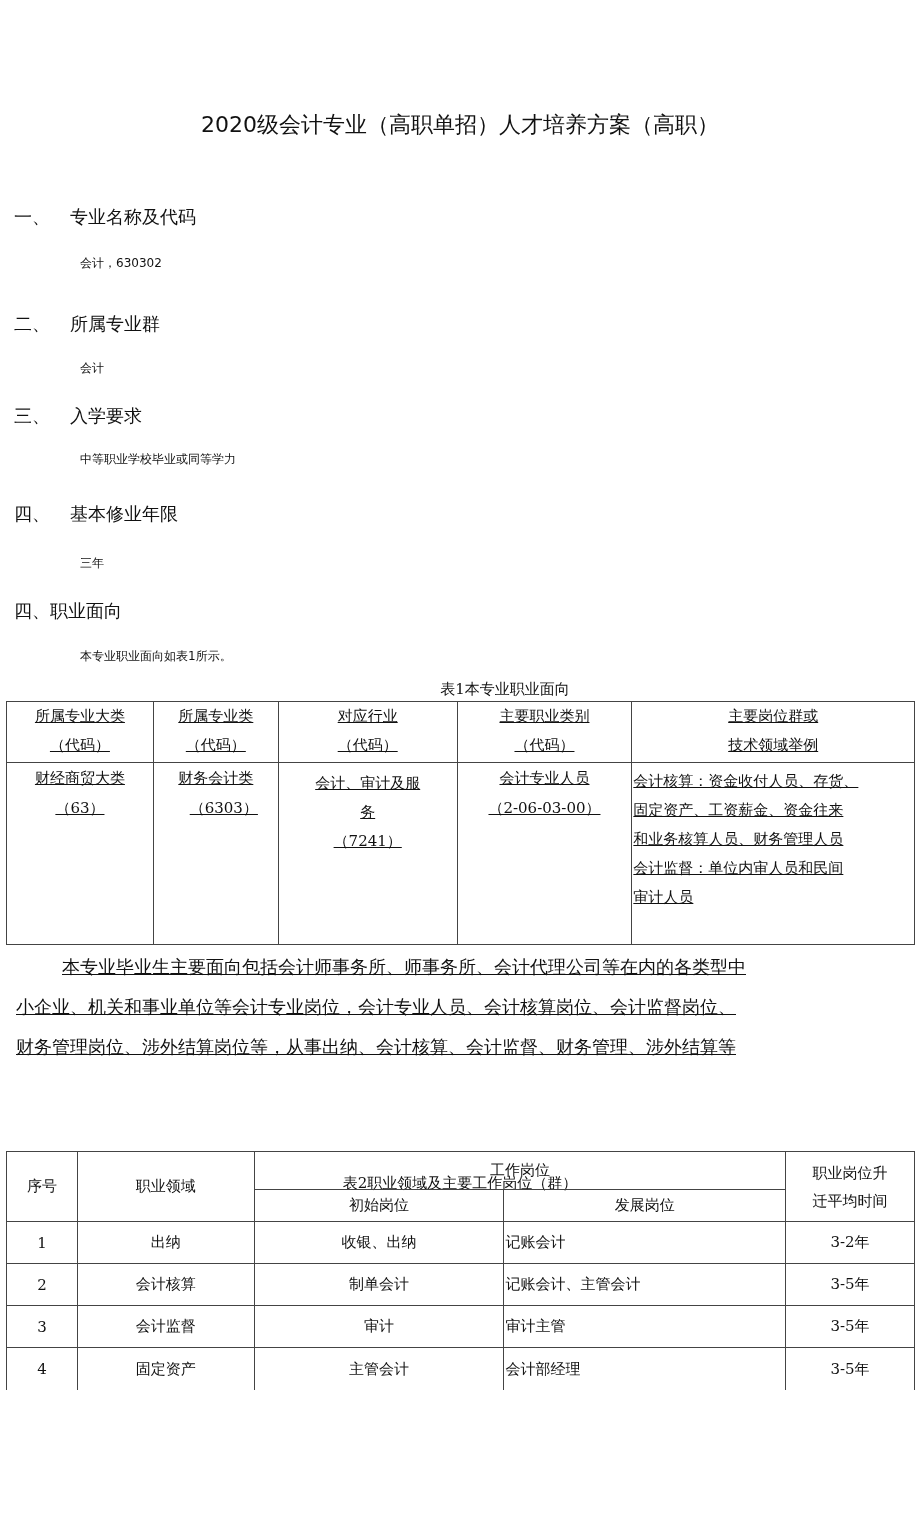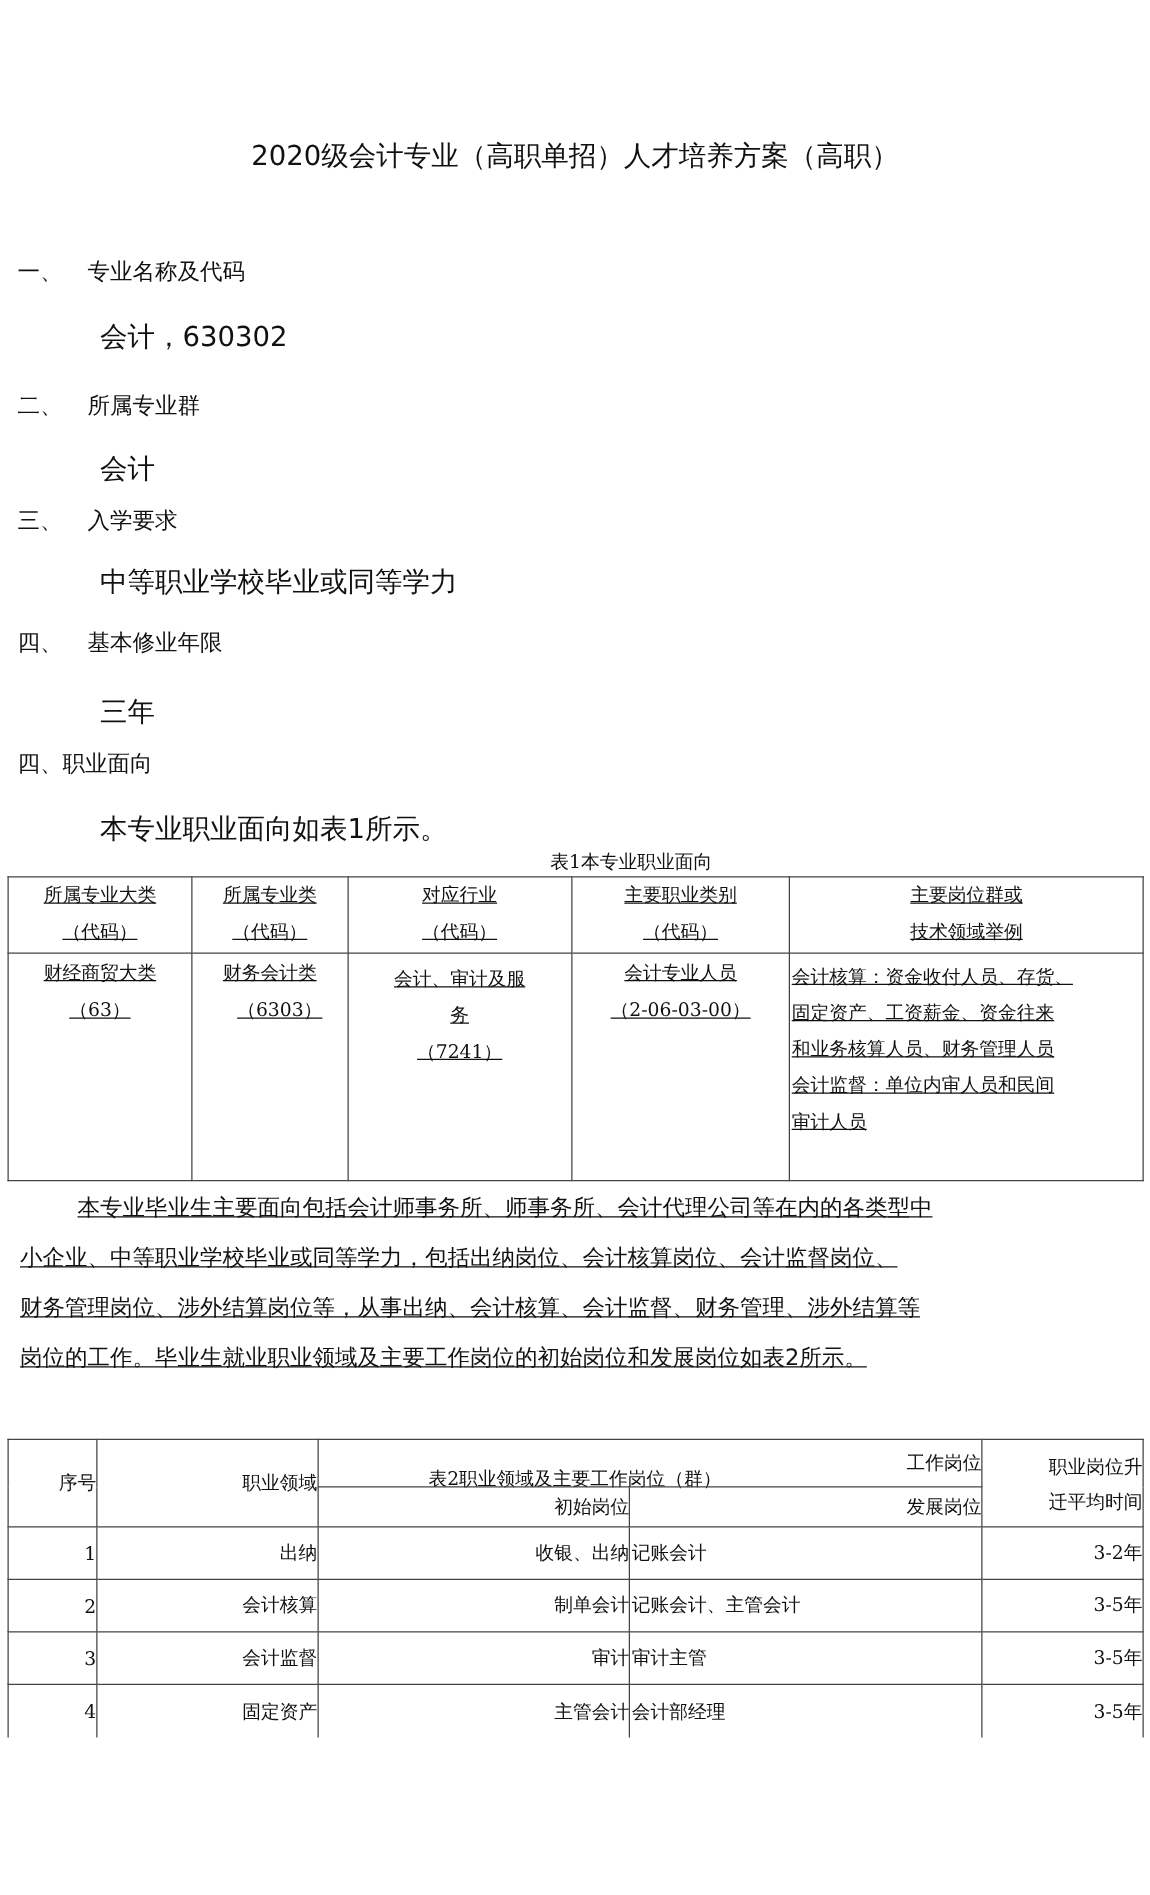--- a/index.html
+++ b/index.html
@@ -1,31 +1,31 @@
 <!DOCTYPE html>
 <html><head>
 <meta charset="utf-8">
 <style>
   html, body { margin:0; padding:0; background:#ffffff; }
   body { width:920px; height:1516px; position:relative; overflow:hidden; color:#111; font-family:"DejaVu Sans", sans-serif; }
   .abs { position:absolute; white-space:nowrap; }
   .title { left:0; width:920px; top:110px; text-align:center; font-size:22px; }
   .h1 { font-size:18px; left:14px; }
   .h1 .num { display:inline-block; width:56px; }
-  .body-t { font-size:22px; }
+  .body-t { font-size:12px; }
   .caption { font-size:15px; font-family:"DejaVu Serif", serif; }
   table { border-collapse:collapse; position:absolute; font-family:"DejaVu Serif", serif; }
   td { border:1px solid #444; padding:0; vertical-align:top; font-size:15px; }
   #t1 { left:6px; top:701px; width:909px;text-decoration:underline; }
   #t1 td { line-height:29px; }
   #t1 .hd td { height:60px; text-align:center; }
   #t1 .bd td { height:175px; text-align:center; }
   #t1 .bd td.left { text-align:left; padding-left:1px; }
   #t2 { left:6px; top:1151px; width:909px; }
-  #t2 td { vertical-align:middle; text-align:right; font-size:15px; }
+  #t2 td { vertical-align:middle; text-align:center; font-size:15px; }
   #t2 td.left { text-align:left; padding-left:1px; }
   #t2 .r td { height:41px; }
   #t2 .last td { border-bottom:none; height:42px; }
   .para { font-size:18px; left:16px; width:880px; line-height:40px; white-space:normal;text-decoration:underline; }
 </style>
 </head>
 <body>
 
 <div class="abs title">2020级会计专业（高职单招）人才培养方案（高职）</div>
 
@@ -101,23 +101,22 @@
           <div>和业务核算人员、财务管理人员</div>
           <div>会计监督：单位内审人员和民间</div>
           <div>审计人员</div>
         </td>
   </tr>
 </tbody>
   </table>
 
 <div class="abs para" style="top:947px; text-indent:46px;">
   <div>本专业毕业生主要面向包括会计师事务所、师事务所、会计代理公司等在内的各类型中</div>
-  <div style="text-indent:0">小企业、中等职业学校毕业或同等学力，包括出纳岗位、会计核算岗位、会计监督岗位、</div>
+  <div style="text-indent:0">小企业、机关和事业单位等会计专业岗位，会计专业人员、会计核算岗位、会计监督岗位、</div>
   <div style="text-indent:0">财务管理岗位、涉外结算岗位等，从事出纳、会计核算、会计监督、财务管理、涉外结算等</div>
-  <div style="text-indent:0">岗位的工作。毕业生就业职业领域及主要工作岗位的初始岗位和发展岗位如表2所示。</div>
 </div>
 
 <div class="abs caption" style="left:0; width:920px; text-align:center; top:1130px;margin-top:44px;">表2职业领域及主要工作岗位（群）</div>
 
 <table id="t2">
   <colgroup>
       <col style="width:71px">
       <col style="width:177px">
       <col style="width:250px">
       <col style="width:282px">

